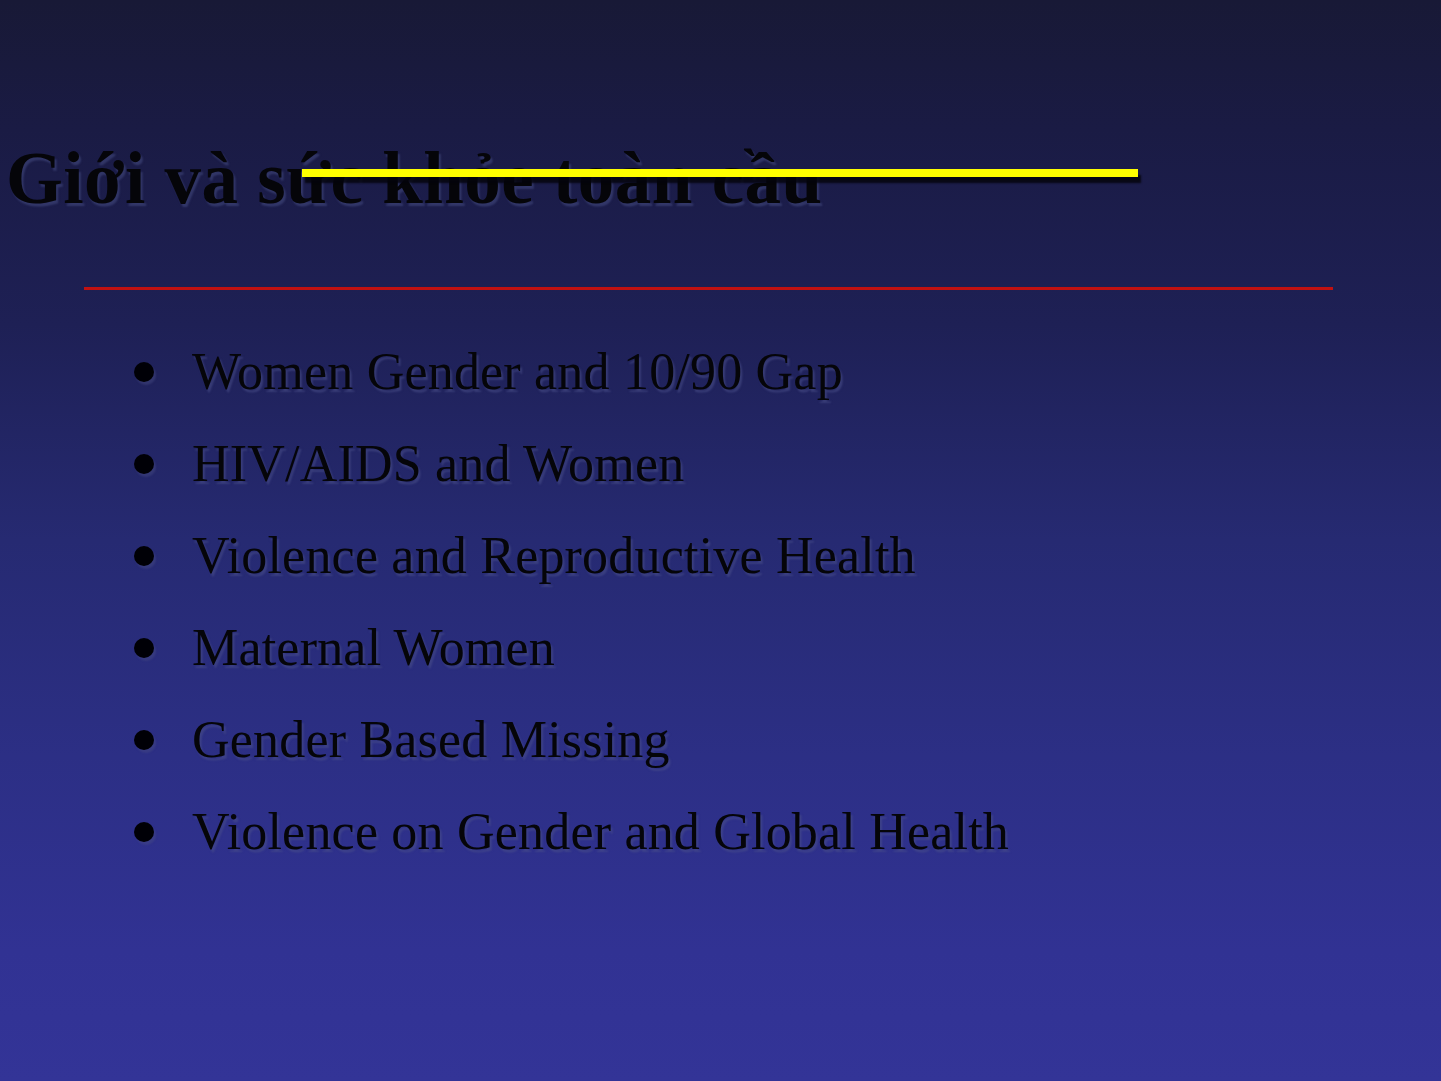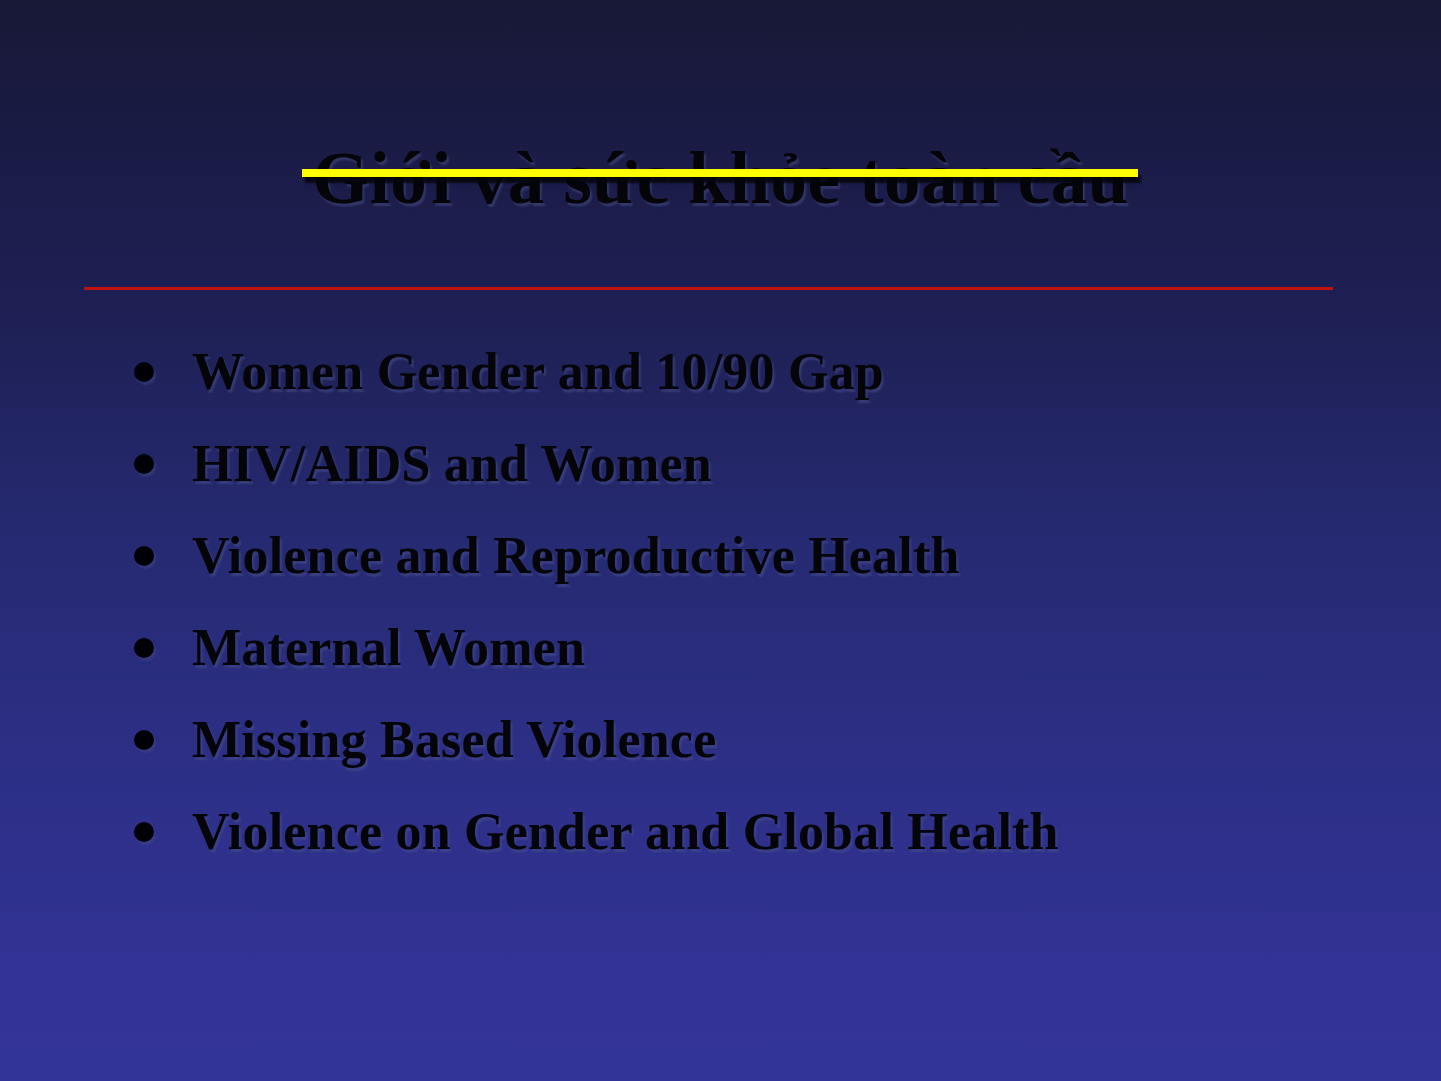--- a/index.html
+++ b/index.html
@@ -24,21 +24,20 @@
     font-family: "Liberation Serif", "DejaVu Serif", serif;
     -webkit-font-smoothing: antialiased;
   }
 
   
   #title-block {
     position: absolute;
     left: 0;
     top: 92px;
     width: 1441px;
-    text-align: center;
   }
   #slide-title {
     display: inline-block;
     position: relative;
     font-size: 73px;
     font-weight: bold;
     line-height: 1.05;
     color: #050509;
     letter-spacing: 0.5px;
     padding: 0 6px 8px 6px;
@@ -88,21 +87,21 @@
     height: 20px;
     border-radius: 50%;
     background: #000006;
     margin-right: 38px;
     margin-left: 14px;
     box-shadow: 2px 3px 2px rgba(70,76,130,0.45);
   }
   .bullet-text {
     flex: 1 1 auto;
     font-size: 52px;
-    font-weight: bold;
+    font-weight: normal;
     color: #050509;
     line-height: 1.05;
     letter-spacing: 0.2px;
     white-space: nowrap;
     text-shadow: 2px 3px 2px rgba(74,80,138,0.55);
   }
 </style>
 </head>
 <body>
 
@@ -132,21 +131,21 @@
       <span class="bullet-text">Violence and Reproductive Health</span>
     </li>
 
     <li class="bullet-row">
       <span class="bullet-marker"></span>
       <span class="bullet-text">Maternal Women</span>
     </li>
 
     <li class="bullet-row">
       <span class="bullet-marker"></span>
-      <span class="bullet-text">Missing Based Violence</span>
+      <span class="bullet-text">Gender Based Missing</span>
     </li>
 
     <li class="bullet-row">
       <span class="bullet-marker"></span>
       <span class="bullet-text">Violence on Gender and Global Health</span>
     </li>
 
   </ul>
 
 </div>

